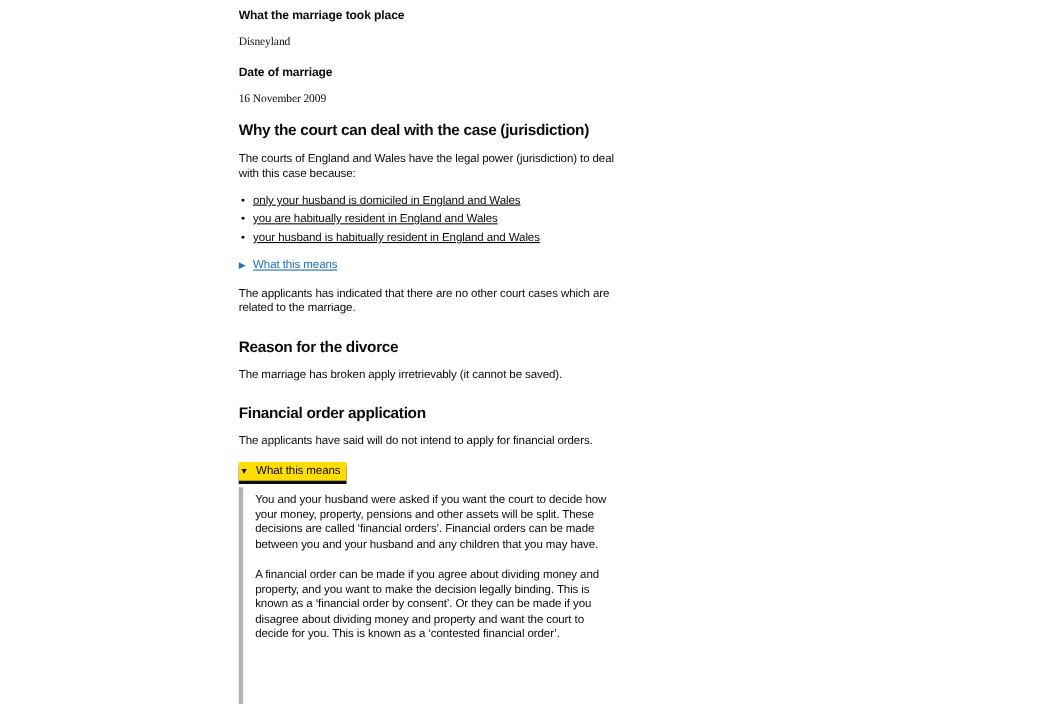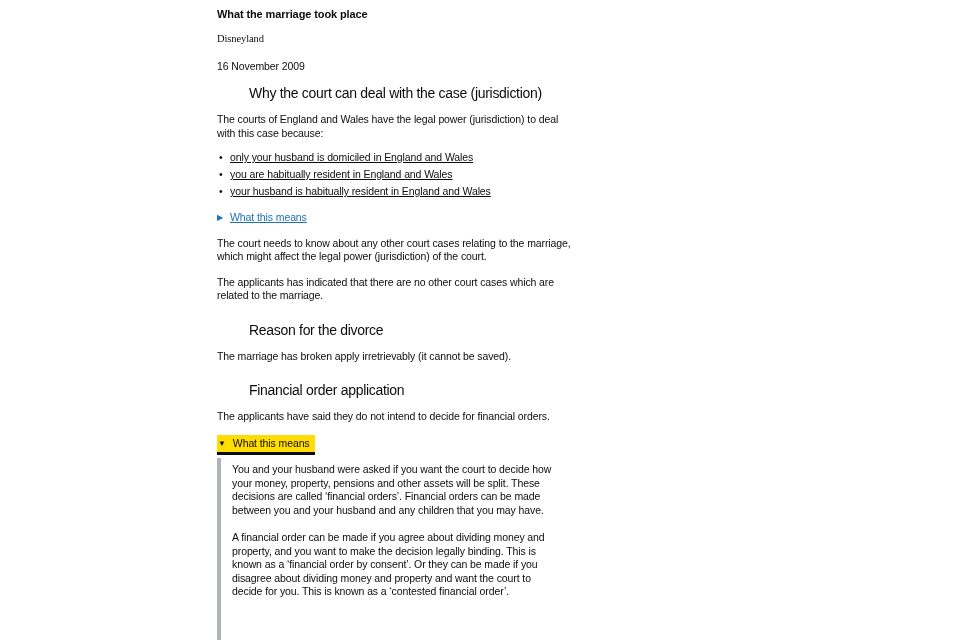--- a/index.html
+++ b/index.html
@@ -24,24 +24,23 @@
     font-size: 11px;
     font-weight: bold;
     line-height: 13px;
   }
   .field-label + .field-value { margin-top: 12px; font-family: Liberation Serif, serif; }
   .field-value { line-height: 12px; }
   .field-group + .field-group { margin-top: 15px; }
   h2.section-heading {
     font-size: 14px;
     line-height: 16px;
-    font-weight: normal;
+    font-weight: bold;
     letter-spacing: -0.3px;
     margin-top: 19px;
-    margin-left: 32px;
   }
   .field-group + h2.section-heading { margin-top: 13px; }
   p.body-text { margin-top: 12px; }
   ul.reasons-list {
     margin-top: 11px;
     list-style: none;
     text-decoration: underline;
   }
   ul.reasons-list li {
     padding-left: 13px;
@@ -99,20 +98,21 @@
 <body>
 
 <div class="content">
 
   <div class="field-group">
     <div class="field-label">What the marriage took place</div>
     <div class="field-value">Disneyland</div>
   </div>
 
   <div class="field-group">
+    <div class="field-label">Date of marriage</div>
     <div class="field-value">16 November 2009</div>
   </div>
 
   <h2 class="section-heading">Why the court can deal with the case (jurisdiction)</h2>
 
   <p class="body-text">The courts of England and Wales have the legal power (jurisdiction) to deal with this case because:</p>
 
   <ul class="reasons-list">
     <li>only your husband is domiciled in England and Wales</li>
     <li>you are habitually resident in England and Wales</li>
@@ -120,31 +120,30 @@
   </ul>
 
   <div class="details-collapsed">
     <span class="details-summary-link">
       <span class="arrow-icon">▶</span>
       <span class="summary-text">What this means</span>
     </span>
   </div>
 
 
-  <p class="body-text">The court needs to know about any other court cases relating to the marriage, which might affect the legal power (jurisdiction) of the court.</p>
 
   <p class="body-text">The applicants has indicated that there are no other court cases which are related to the marriage.</p>
 
   <h2 class="section-heading">Reason for the divorce</h2>
 
   <p class="body-text">The marriage has broken apply irretrievably (it cannot be saved).</p>
 
   <h2 class="section-heading">Financial order application</h2>
 
-  <p class="body-text">The applicants have said they do not intend to decide for financial orders.</p>
+  <p class="body-text">The applicants have said will do not intend to apply for financial orders.</p>
 
   <div class="details-expanded">
     <span class="details-summary-focused">
       <span class="arrow-icon">▼</span>
       <span class="summary-text">What this means</span>
     </span>
     <div class="details-body">
       <p>You and your husband were asked if you want the court to decide how your money, property, pensions and other assets will be split. These decisions are called ‘financial orders’. Financial orders can be made between you and your husband and any children that you may have.</p>
       <p>A financial order can be made if you agree about dividing money and property, and you want to make the decision legally binding. This is known as a ‘financial order by consent’. Or they can be made if you disagree about dividing money and property and want the court to decide for you. This is known as a ‘contested financial order’.</p>
     </div>

